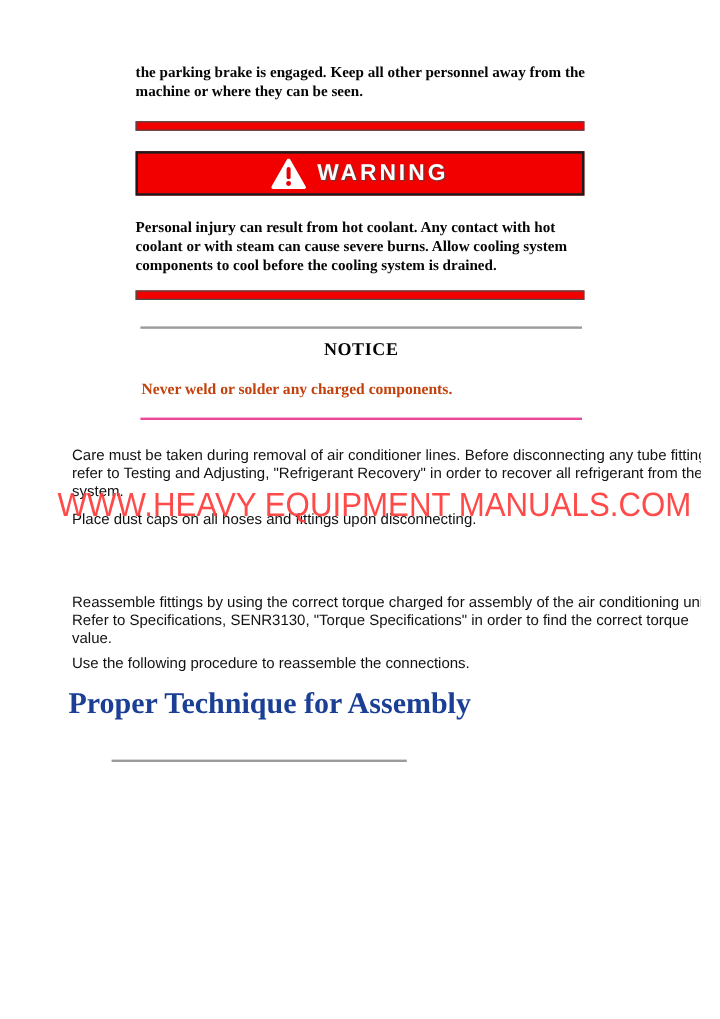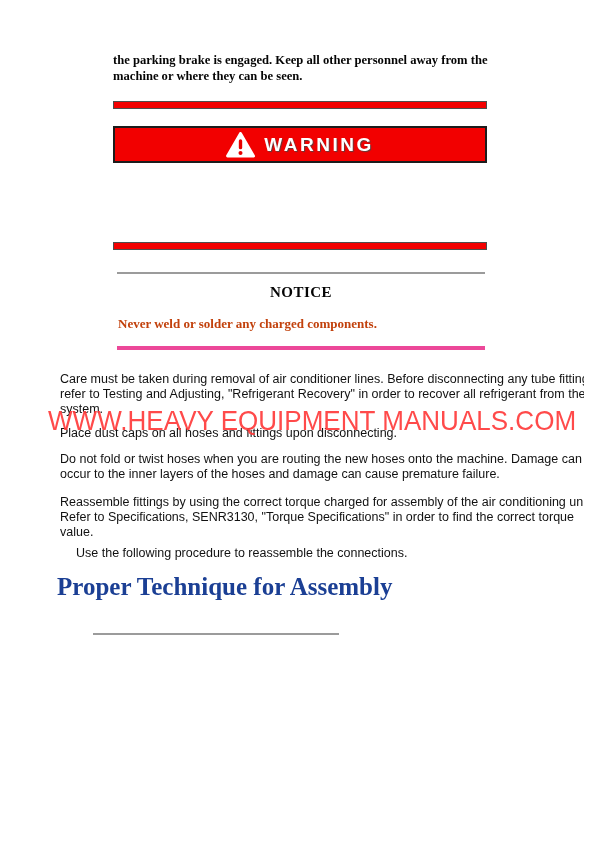--- a/index.html
+++ b/index.html
@@ -44,21 +44,21 @@
     font-family:"Liberation Sans", sans-serif;
     font-weight:bold;
     font-size:19px;
     letter-spacing:2.5px;
     color:#ffffff;
     text-shadow:1px 1px 1px rgba(70,70,70,0.85);
   }
   .notice-block{
     box-sizing:border-box;
     border-top:2px solid #9b9b9b;
-    border-bottom:4px solid #ec4899;
+    border-bottom:2px solid #ec4899;
   }
   .notice-title{
     text-align:center;
     font-weight:bold;
     font-size:15px;
     letter-spacing:0.5px;
     margin-top:10px;
     color:#050505;
   }
   .notice-body{
@@ -106,42 +106,43 @@
     <span style="display:inline-flex;">
       <svg width="29" height="26" viewBox="0 0 60 54" aria-hidden="true">
         <path d="M30 3 L57 50 H3 Z" fill="#ffffff" stroke="#ffffff" stroke-width="6" stroke-linejoin="round"></path>
         <rect x="26.5" y="15" width="7" height="21" rx="3.5" fill="#e80000"></rect>
         <circle cx="30" cy="43.5" r="4.2" fill="#e80000"></circle>
       </svg>
     </span>
     <span class="warning-label">WARNING</span>
   </div>
 
+  <div class="abs bold-text" style="left:113px;top:181px;">Personal injury can result from hot coolant. Any contact with hot
+coolant or with steam can cause severe burns. Allow cooling system
+components to cool before the cooling system is drained.</div>
 
   <div class="abs red-bar" style="left:113px;top:242px;width:372px;"></div>
 
   <div class="abs notice-block" style="left:117px;top:272px;width:368px;height:78px;">
     <div class="notice-title">NOTICE</div>
     <div class="notice-body">Never weld or solder any charged components.</div>
   </div>
 
   <div class="abs doc-text" style="left:60px;top:372px;">Care must be taken during removal of air conditioner lines. Before disconnecting any tube fittings,
 refer to Testing and Adjusting, "Refrigerant Recovery" in order to recover all refrigerant from the
 system.</div>
 
   <div class="abs doc-text" style="left:60px;top:426px;">Place dust caps on all hoses and fittings upon disconnecting.</div>
 
-  <div class="abs doc-text" style="left:60px;top:452px;">Do not fold or twist hoses when you are routing the new hoses onto the machine. Damage can
-occur to the inner layers of the hoses and damage can cause premature failure.</div>
 
   <div class="abs doc-text" style="left:60px;top:495px;">Reassemble fittings by using the correct torque charged for assembly of the air conditioning unit.
 Refer to Specifications, SENR3130, "Torque Specifications" in order to find the correct torque
 value.</div>
 
-  <div class="abs doc-text" style="left:60px;top:546px;margin-left:16px;">Use the following procedure to reassemble the connections.</div>
+  <div class="abs doc-text" style="left:60px;top:546px;">Use the following procedure to reassemble the connections.</div>
 
   <div class="abs section-heading" style="left:57px;top:573px;">Proper Technique for Assembly</div>
 
   <div class="abs gray-rule" style="left:93px;top:633px;width:246px;"></div>
 
   <div class="abs watermark" style="left:48px;top:406px;">WWW.HEAVY EQUIPMENT MANUALS.COM</div>
 
 </div>
 
 </body></html>

